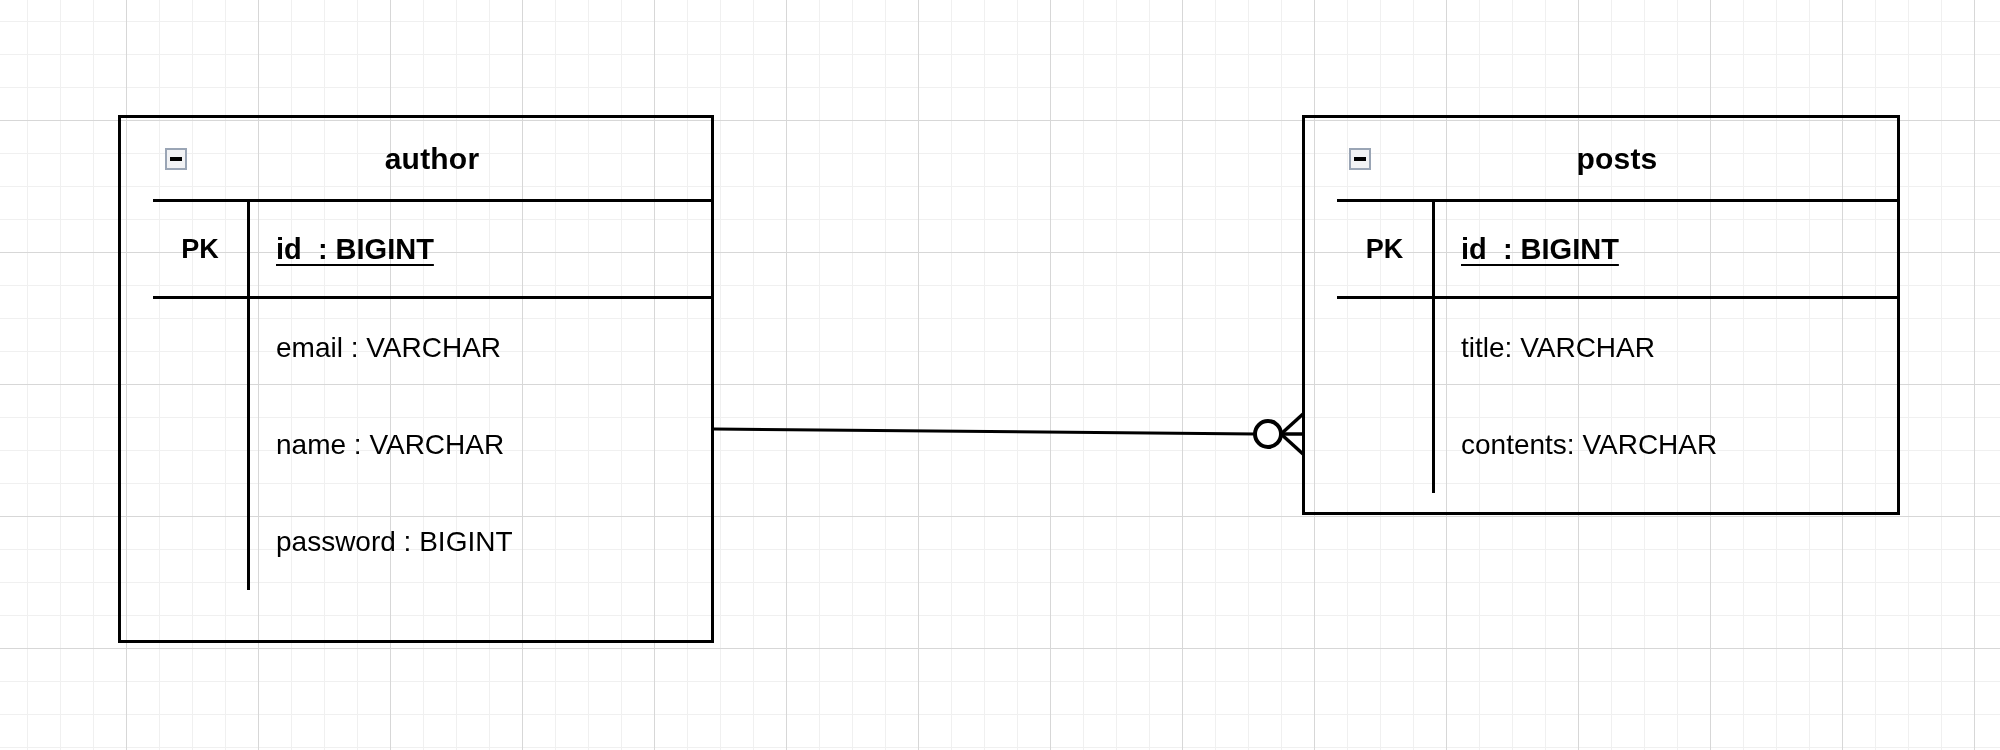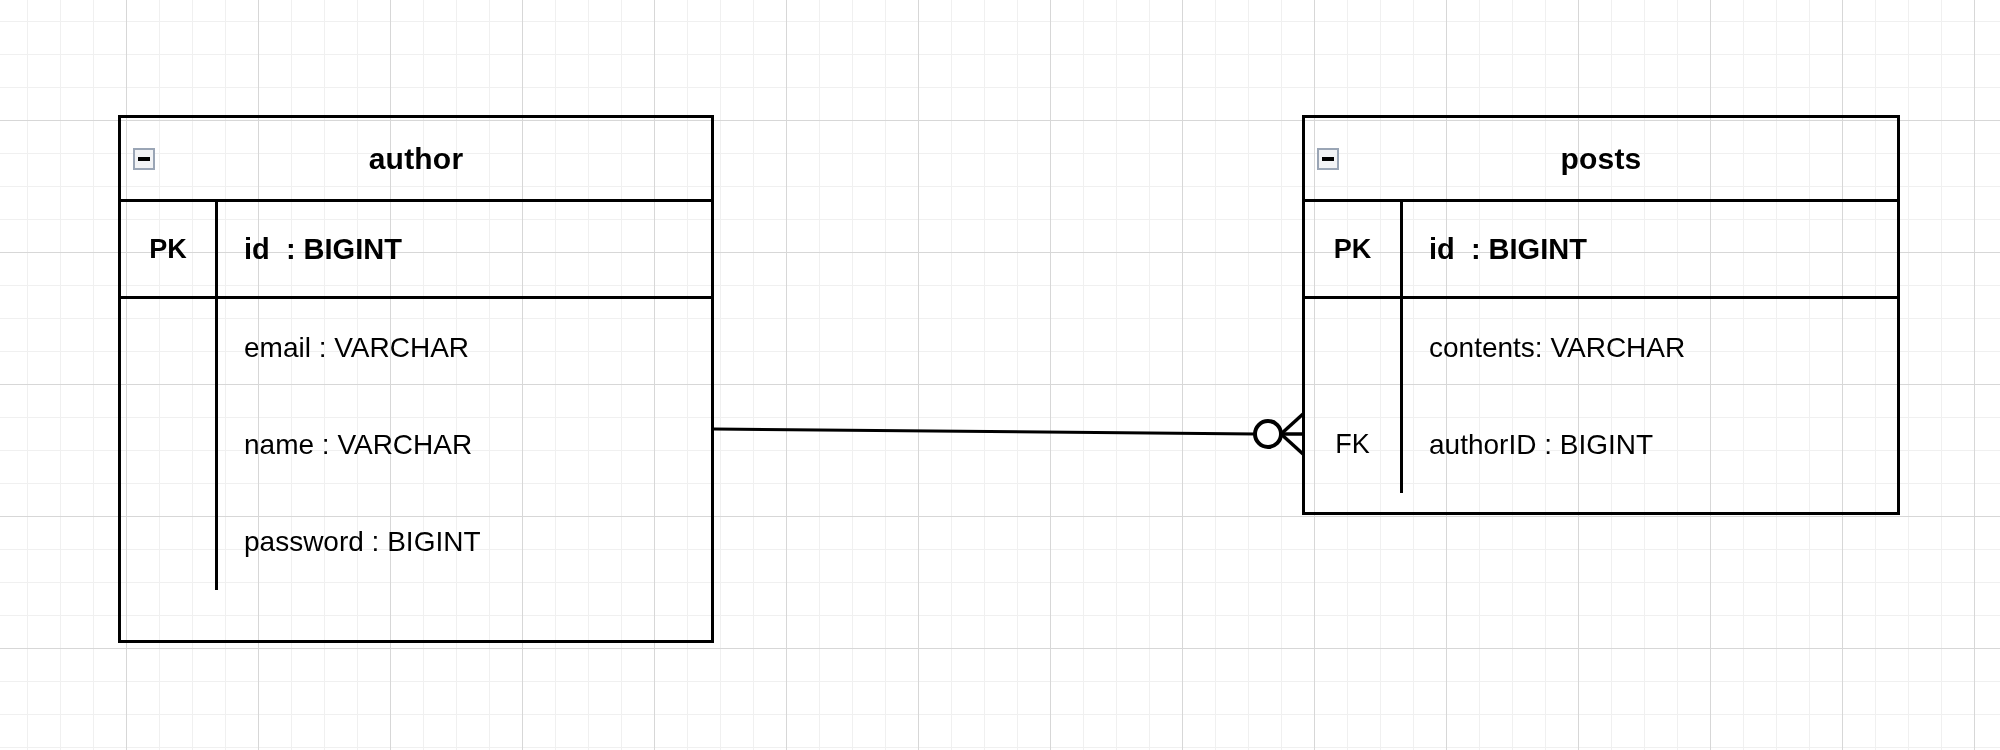--- a/index.html
+++ b/index.html
@@ -33,20 +33,21 @@
       -6px -12px,
       -6px -12px;
   }
 
   
   .entity {
     position: absolute;
     box-sizing: border-box;
     border: 3px solid #000000;
     background: transparent;
+    padding-left: 32px;
   }
 
   .entity-header {
     position: relative;
     box-sizing: border-box;
     height: 84px;
     border-bottom: 3px solid #000000;
     display: flex;
     align-items: center;
     justify-content: center;
@@ -112,20 +113,21 @@
     padding-left: 26px;
     font-size: 28px;
     color: #000000;
     white-space: pre;
   }
   .name-cell.pk-text {
     font-weight: bold;
     font-size: 29px;
   }
   .name-cell.pk-text > span {
+    text-decoration: underline;
     text-underline-offset: 5px;
   }
 
   
   #entity-author .key-cell { width: 97px; }
   #entity-posts  .key-cell { width: 98px; }
 
   
   #relationship {
     position: absolute;
@@ -179,30 +181,30 @@
           <i></i>
         </span>
       <span class="entity-title">posts</span>
     </div>
 
     <div class="attr-row pk-row">
       <div class="key-cell bold">PK</div>
       <div class="name-cell pk-text"><span>id  : BIGINT</span></div>
     </div>
 
+    <div class="attr-row">
+      <div class="key-cell"></div>
+      <div class="name-cell">title: VARCHAR</div>
+    </div>
 
     <div class="attr-row">
       <div class="key-cell"></div>
       <div class="name-cell">contents: VARCHAR</div>
     </div>
 
-    <div class="attr-row">
-      <div class="key-cell">FK</div>
-      <div class="name-cell">authorID : BIGINT</div>
-    </div>
   </div>
 
   <svg id="relationship" viewBox="0 0 2000 750" width="2000" height="750">
 
     <line x1="714" y1="429" x2="1256" y2="434" stroke="#000000" stroke-width="3"></line>
 
     <circle cx="1268" cy="434" r="13" fill="#ffffff" stroke="#000000" stroke-width="4"></circle>
 
     <g stroke="#000000" stroke-width="3.5" fill="none" stroke-linecap="butt">
       <line x1="1281" y1="434" x2="1303" y2="414"></line>

